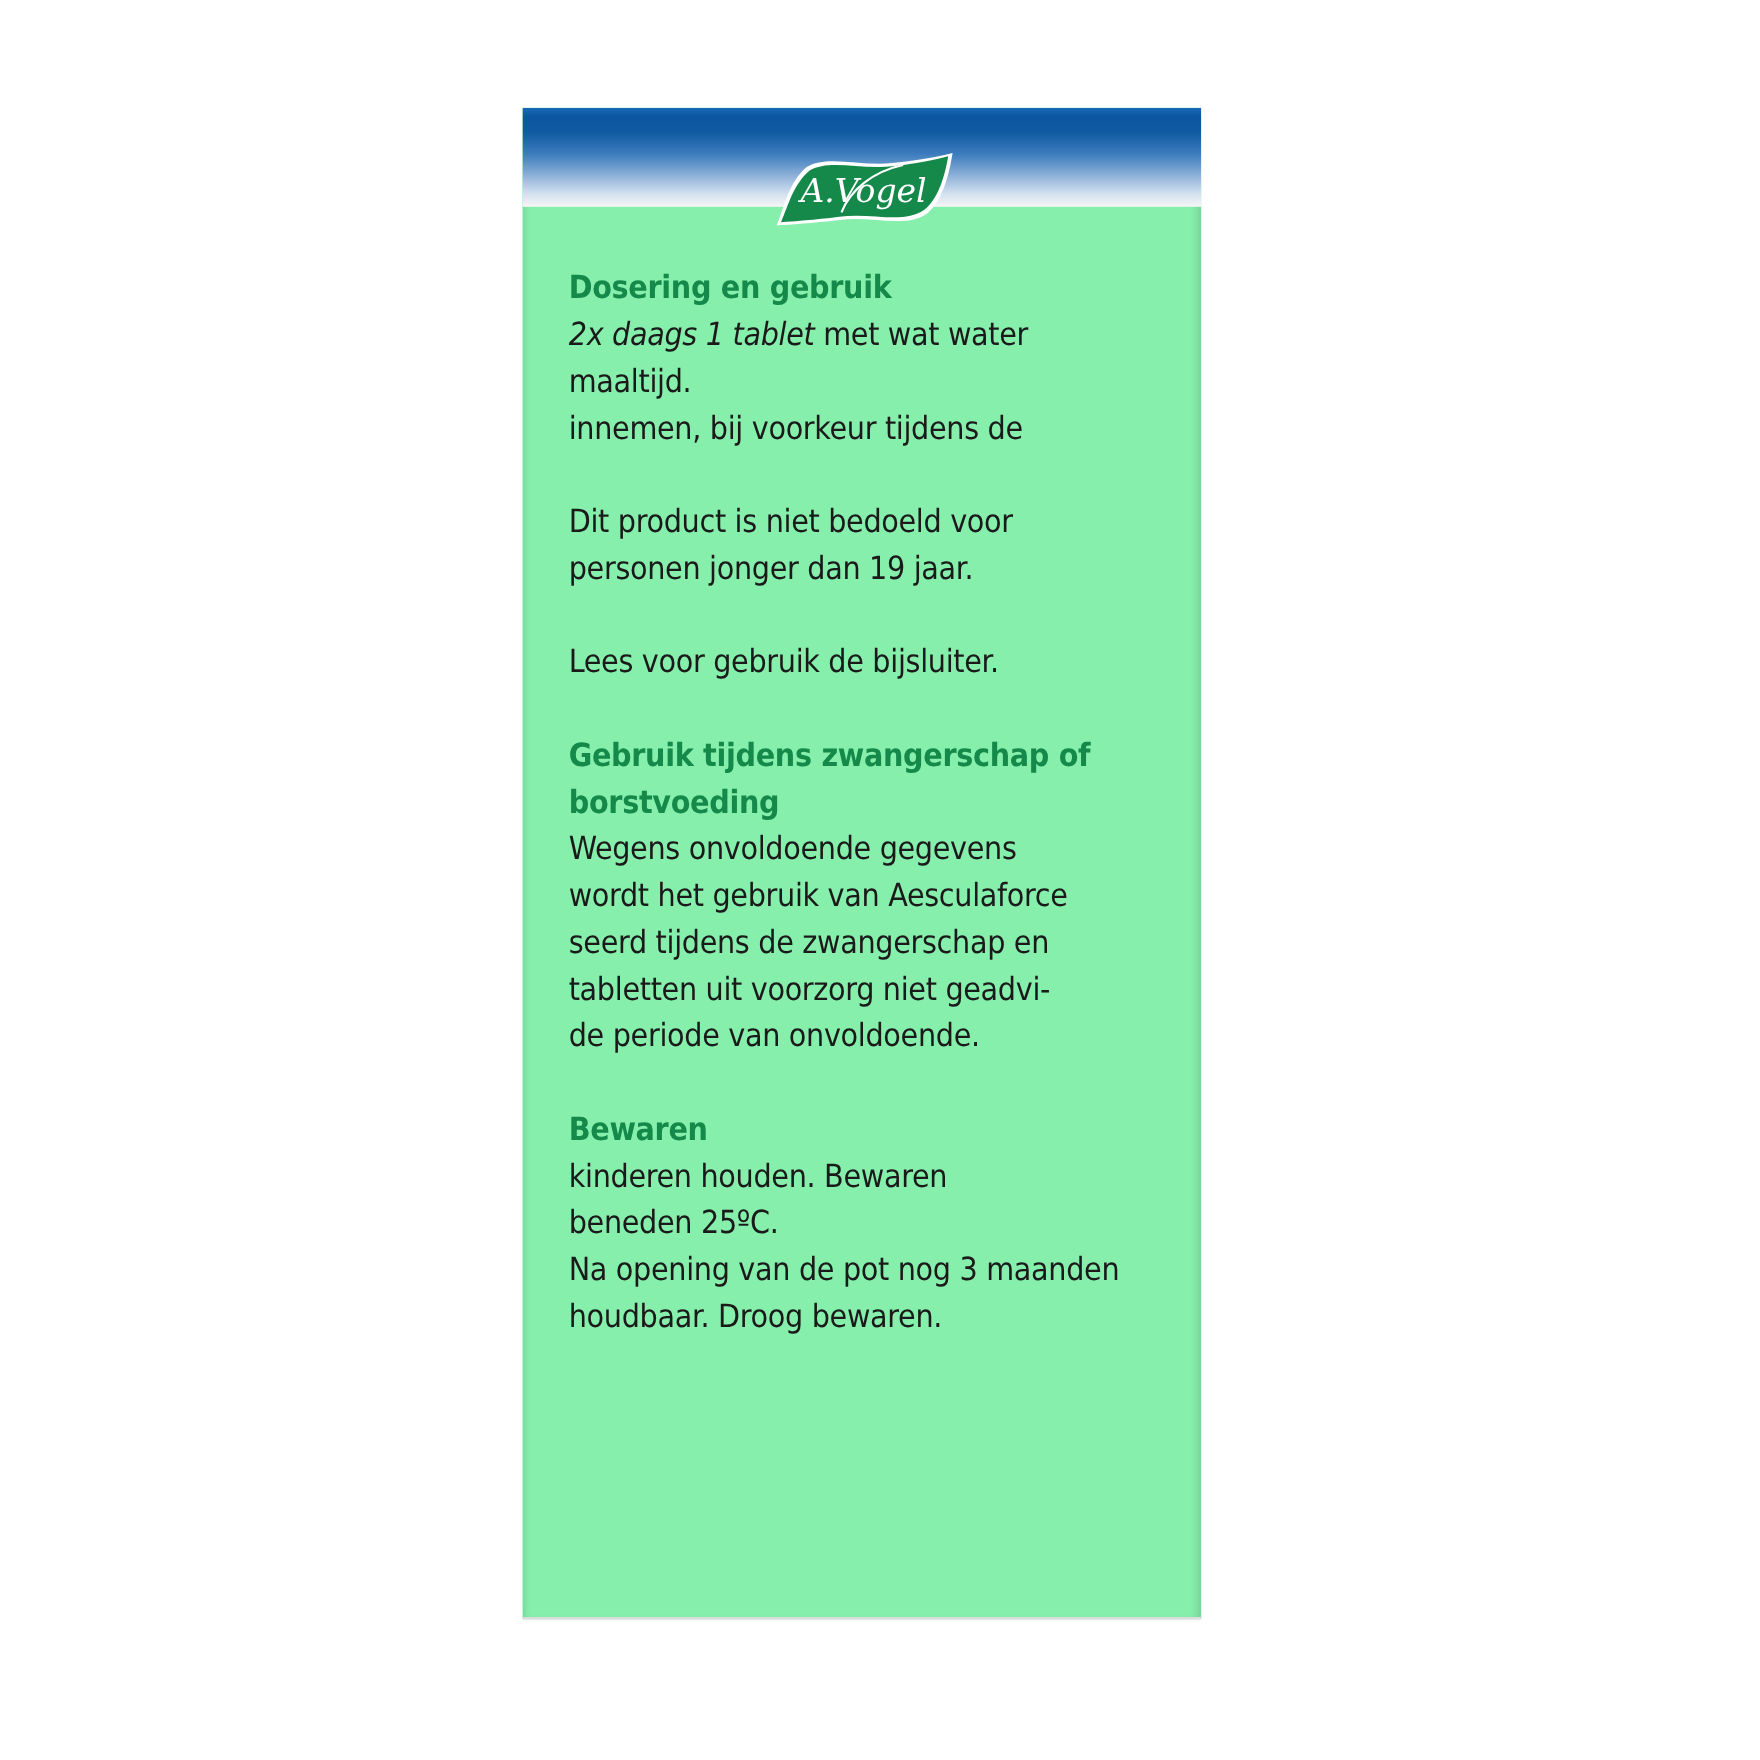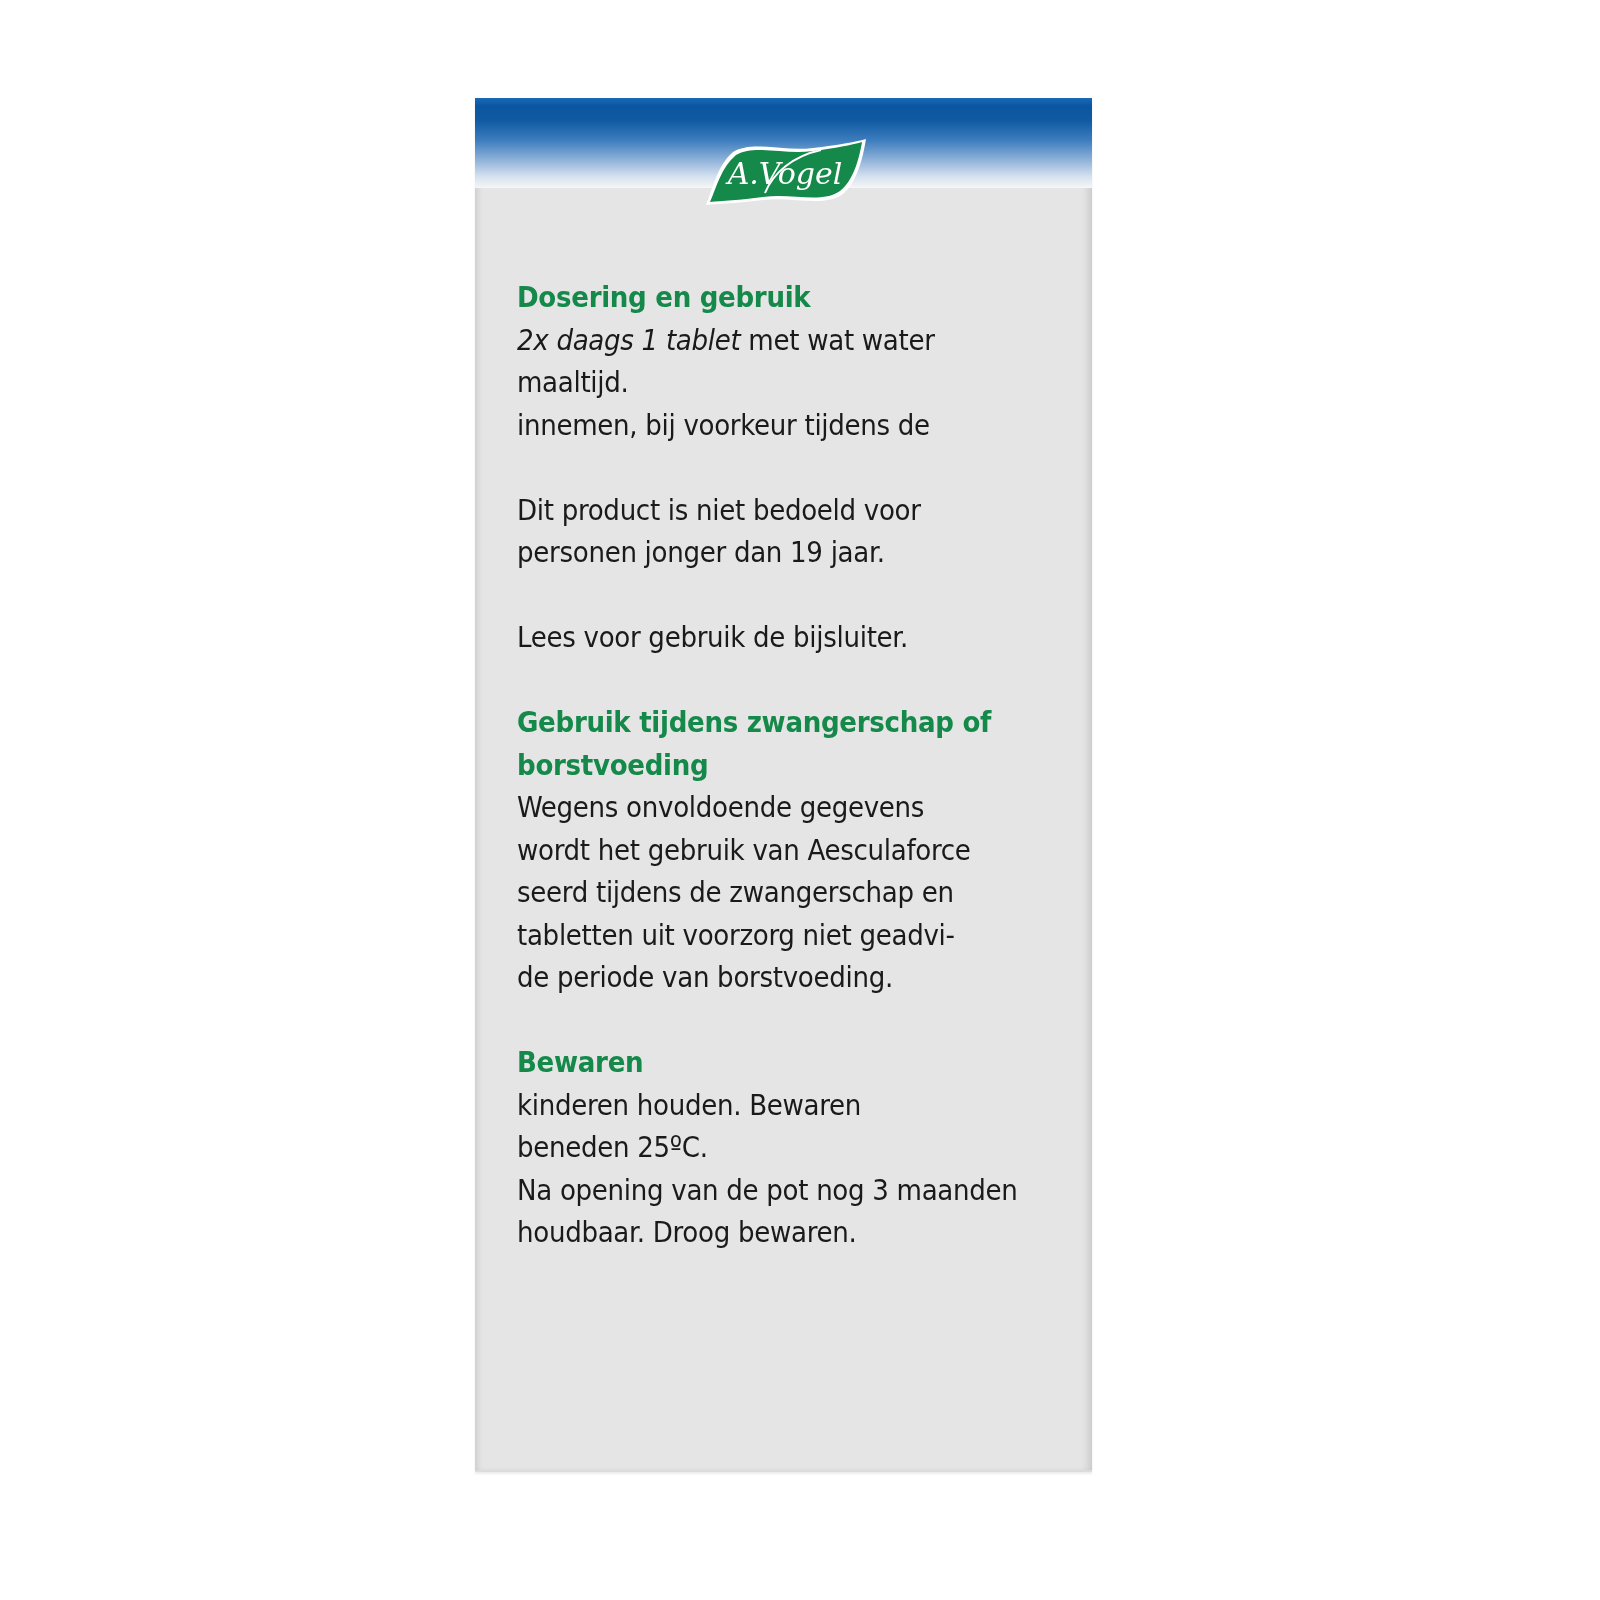--- a/index.html
+++ b/index.html
@@ -13,21 +13,21 @@
     body {
       position: relative;
       font-family: "DejaVu Sans", sans-serif;
     }
     .panel {
       position: absolute;
       left: 475px;
       top: 98px;
       width: 617px;
       height: 1372px;
-      background: #e5e5e5;
+      background: #86efac;
       box-shadow: inset 6px 0 6px -4px rgba(0,0,0,0.12),
                   inset -8px 0 8px -5px rgba(0,0,0,0.14),
                   0 2px 2px rgba(0,0,0,0.08);
       border-bottom: 2px solid #dcdcdc;
       overflow: hidden;
     }
     .panel-header {
       position: absolute;
       left: 0;
       top: 0;
@@ -53,21 +53,20 @@
       position: absolute;
       left: 42px;
       top: 142px;
       width: 560px;
       font-family: "DejaVu Sans Condensed", "DejaVu Sans", sans-serif;
       font-stretch: condensed;
       font-size: 29px;
       line-height: 42.5px;
       color: #1a1a1a;
       letter-spacing: -0.3px;
-      margin-top: 36px;
     }
     .heading {
       color: #14894a;
       font-weight: bold;
       margin: 0;
     }
     .para {
       margin: 0;
     }
     .gap {
@@ -101,21 +100,21 @@
     <div class="gap"></div>
     <p class="para">Lees voor gebruik de bijsluiter.</p>
     <div class="gap"></div>
 
     <p class="heading">Gebruik tijdens zwangerschap of</p>
     <p class="heading">borstvoeding</p>
     <p class="para">Wegens onvoldoende gegevens</p>
     <p class="para">wordt het gebruik van Aesculaforce</p>
     <p class="para">seerd tijdens de zwangerschap en</p>
     <p class="para">tabletten uit voorzorg niet geadvi-</p>
-    <p class="para">de periode van borstvoeding.</p>
+    <p class="para">de periode van onvoldoende.</p>
     <div class="gap"></div>
 
     <p class="heading">Bewaren</p>
     <p class="para">kinderen houden. Bewaren</p>
     <p class="para">beneden 25ºC.</p>
     <p class="para">Na opening van de pot nog 3 maanden</p>
     <p class="para">houdbaar. Droog bewaren.</p>
   </div>
 </div>
 

